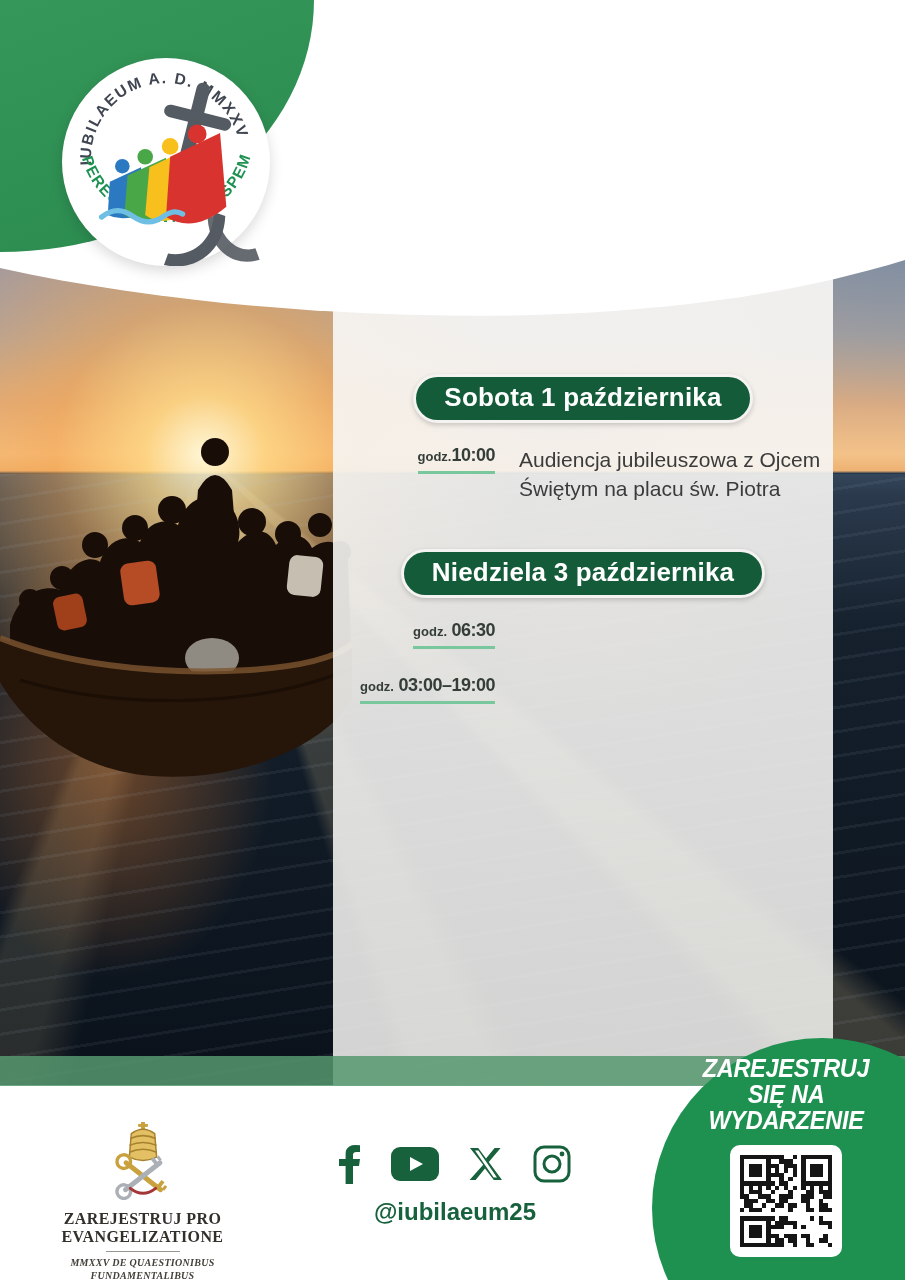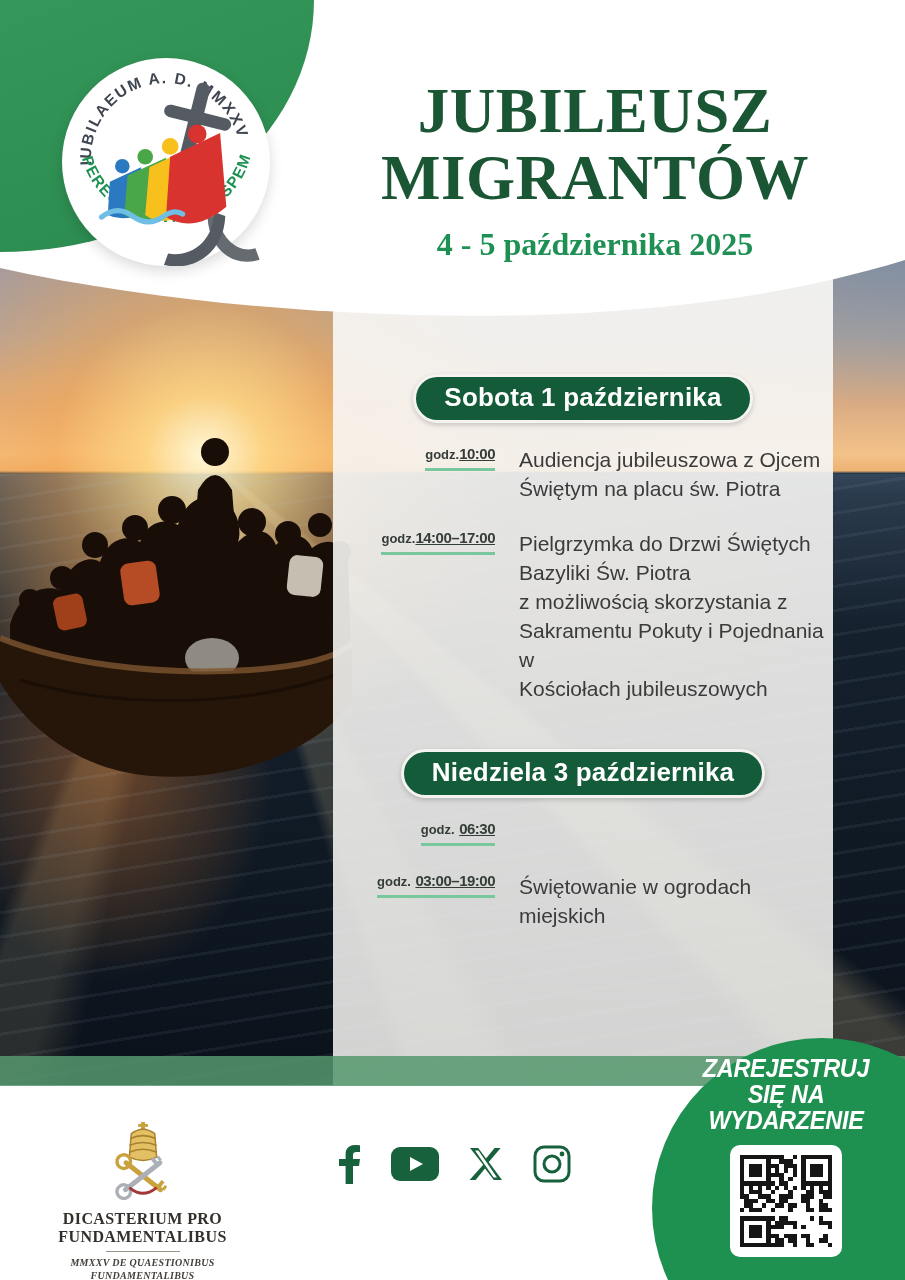--- a/index.html
+++ b/index.html
@@ -64,21 +64,21 @@
     color:#fff; font-weight:700; font-size:26px; letter-spacing:.2px;
     box-shadow:0 2px 5px rgba(0,0,0,.18);
   }
   .entry{ display:flex; margin:22px 0 0 12px; }
   .time-col{ width:150px; flex-shrink:0; text-align:right; }
   .time-line{
     display:inline-block; border-bottom:3px solid #79c79c; padding-bottom:5px;
     white-space:nowrap; color:#343d38;
   }
   .time-line .godz{ font-size:13px; font-weight:700; }
-  .time-line .time{ font-size:15px; font-weight:700; letter-spacing:-.5px;text-decoration:underline; }
+  .time-line .time{ font-size:18px; font-weight:700; letter-spacing:-.5px; }
   .desc{
     margin-left:24px; width:326px; font-size:21px; line-height:29px;
     color:#3b3b3b; white-space:pre-line;
   }
   .gap-lg{ margin-top:26px; }
   .badge-gap{ margin-top:46px; }
   
   .green-strip{
     position:absolute; left:0; top:1056px; width:905px; height:30px;
     background:rgba(86,152,111,.85);
@@ -157,38 +157,29 @@
   <div class="panel">
     <div class="panel-content">
       <div class="day-badge">Sobota 1 października</div>
 
       <div class="entry">
         <div class="time-col"><span class="time-line"><span class="godz">godz.</span><span class="time">10:00</span></span></div>
         <div class="desc">Audiencja jubileuszowa z Ojcem
 Świętym na placu św. Piotra</div>
       </div>
 
-      <div class="entry gap-lg">
-        <div class="time-col"><span class="time-line"><span class="godz">godz.</span><span class="time">14:00–17:00</span></span></div>
-        <div class="desc">Pielgrzymka do Drzwi Świętych
-Bazyliki Św. Piotra
-z możliwością skorzystania z
-Sakramentu Pokuty i Pojednania w
-Kościołach jubileuszowych</div>
-      </div>
 
       <div class="day-badge badge-gap">Niedziela 3 października</div>
 
       <div class="entry">
         <div class="time-col"><span class="time-line"><span class="godz">godz.</span> <span class="time">06:30</span></span></div>
       </div>
 
       <div class="entry gap-lg">
         <div class="time-col"><span class="time-line"><span class="godz">godz.</span> <span class="time">03:00–19:00</span></span></div>
-        <div class="desc">Świętowanie w ogrodach miejskich</div>
       </div>
     </div>
   </div>
 
   <svg class="header-curve" width="905" height="335" viewBox="0 0 905 335">
     <path d="M0,0 H905 V260 C800,292 690,308 560,314 C400,321 180,308 0,268 Z" fill="#ffffff"></path>
   </svg>
 
   <div class="green-blob"></div>
 
@@ -219,24 +210,20 @@
         <path d="M63,113 L100,96 L104,147 Q79,163 60,151 Z" fill="#4aa747"></path>
         <circle cx="104" cy="85" r="8" fill="#f8c01c"></circle>
         <path d="M84,105 L124,86 L128,145 Q99,165 80,151 Z" fill="#f8c01c"></path>
         <circle cx="130" cy="73" r="9" fill="#d8332e"></circle>
         <path d="M104,95 L152,72 L158,143 Q127,169 100,153 Z" fill="#d8332e"></path>
       </g>
       <path d="M38,153 Q53,141 68,152 Q83,163 98,152 Q108,145 116,150" stroke="#6fbfe4" stroke-width="5" fill="none" stroke-linecap="round"></path>
     </svg>
   </div>
 
-  <div class="title-block">
-    <h1><span>JUBILEUSZ</span><br><span>MIGRANTÓW</span></h1>
-    <div class="date">4 - 5 października 2025</div>
-  </div>
 
   <div class="green-strip"></div>
 
   <div class="dicastery">
     <svg width="82" height="78" viewBox="0 0 82 80">
       <rect x="39" y="0" width="4" height="8" fill="#c9a23f"></rect>
       <rect x="36" y="2" width="10" height="3" fill="#c9a23f"></rect>
       <path d="M29,12 Q41,3 53,12 L55,36 Q41,43 27,36 Z" fill="#e3c063" stroke="#a8812f" stroke-width="1.5"></path>
       <path d="M28,17 Q41,11 54,17 M27,24 Q41,18 55,24 M27,31 Q41,25 55,31" stroke="#a8812f" stroke-width="1.6" fill="none"></path>
       <g transform="rotate(38 41 56)">
@@ -246,21 +233,21 @@
           <rect x="64" y="49" width="3" height="5" fill="#c9a23f"></rect>
       </g>
       <g transform="rotate(-38 41 56)">
         <rect x="16" y="53" width="50" height="5" rx="2.5" fill="#aab0b6"></rect>
         <circle cx="16" cy="56" r="7" fill="none" stroke="#aab0b6" stroke-width="3.5"></circle>
         <rect x="58" y="47" width="4" height="7" fill="#aab0b6"></rect>
           <rect x="64" y="49" width="3" height="5" fill="#aab0b6"></rect>
       </g>
       <path d="M28,68 Q41,78 54,68" stroke="#a33636" stroke-width="3" fill="none" stroke-linecap="round"></path>
     </svg>
-    <div class="name">DICASTERIUM PRO FUNDAMENTALIBUS</div>
+    <div class="name">ZAREJESTRUJ PRO EVANGELIZATIONE</div>
     <div class="rule"></div>
     <div class="sub"><span>MMXXV DE QUAESTIONIBUS FUNDAMENTALIBUS</span><br></div>
   </div>
 
   <div class="footer-center">
     <div class="social-row">
       <svg width="22" height="40" viewBox="0 0 22 40">
         <path d="M14,40 V22 h6 l1,-7 h-7 v-4 q0,-3 3.4,-3 H21 V1.2 Q18.6,1 16.4,1 9,1 7,6.6 6.6,7.8 6.6,11 v4 H0 v7 h6.6 v18 Z" fill="#17613c"></path>
       </svg>
       <svg width="48" height="34" viewBox="0 0 48 34">
@@ -269,20 +256,21 @@
       </svg>
       <svg width="34" height="34" viewBox="0 0 34 34">
         <path d="M1,1 h8.2 L17,11.4 25.6,1 h6 L19.8,15 33,33 h-8.2 L16,21.6 6.6,33 h-6 L14.2,17.8 Z M6,3.4 24.6,30.6 h3.4 L9.4,3.4 Z" fill="#17613c"></path>
       </svg>
       <svg width="38" height="38" viewBox="0 0 38 38">
         <rect x="2" y="2" width="34" height="34" rx="9" fill="none" stroke="#17613c" stroke-width="3"></rect>
         <circle cx="19" cy="19" r="8" fill="none" stroke="#17613c" stroke-width="3"></circle>
         <circle cx="29" cy="9" r="2.4" fill="#17613c"></circle>
       </svg>
     </div>
+    <div class="handle">@iubilaeum25</div>
   </div>
 
   <div class="register-circle">
     <div class="register-inner">
       <div class="line">ZAREJESTRUJ</div>
       <div class="line">SIĘ NA</div>
       <div class="line">WYDARZENIE</div>
       <div class="qr-wrap">
         <div class="qr-grid">
             <i style="grid-area:1/1"></i>

